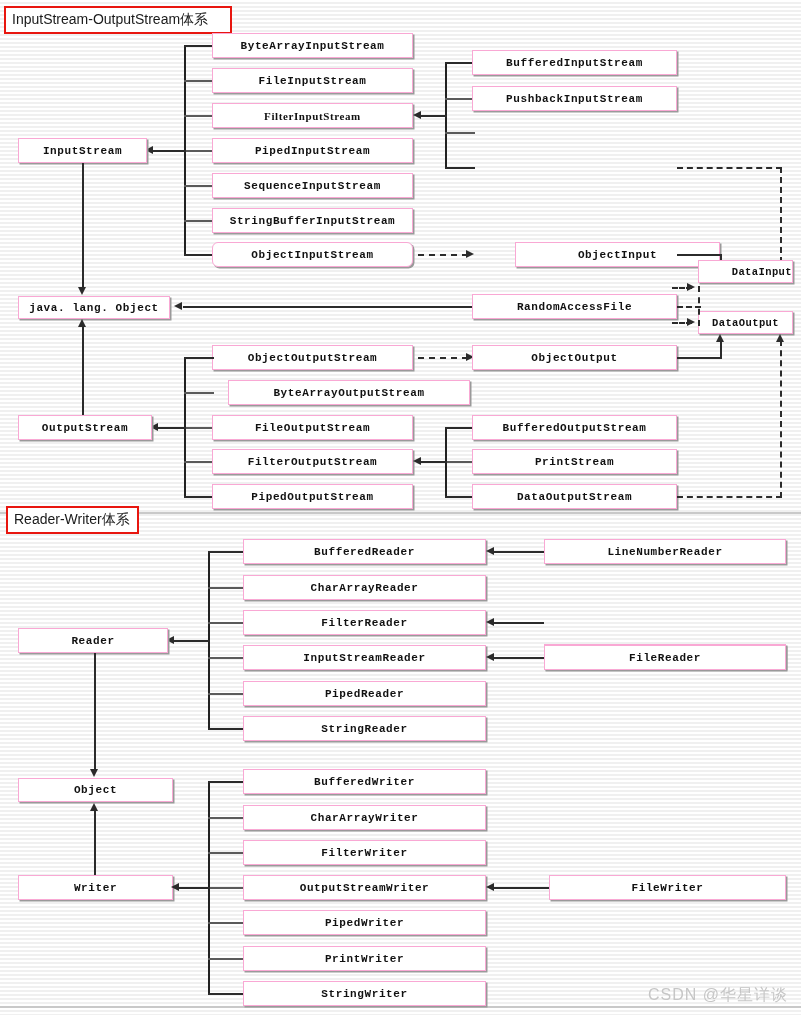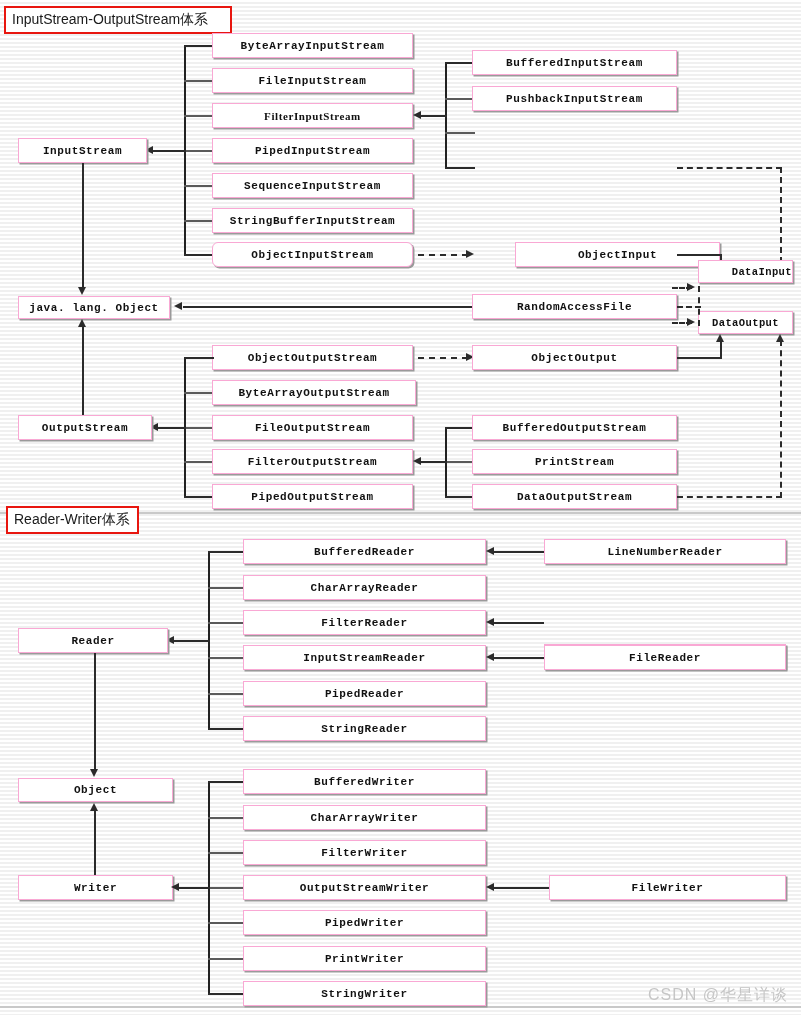--- a/index.html
+++ b/index.html
@@ -249,21 +249,21 @@
   <div class="ln h thin" style="left:184px; top:392px; width:30px;"></div>
   <div class="ln h thin" style="left:184px; top:427px; width:30px;"></div>
   <div class="ln h thin" style="left:184px; top:461px; width:30px;"></div>
   <div class="ln h" style="left:184px; top:496px; width:30px;"></div>
   <div class="ln h" style="left:157px; top:427px; width:29px;"></div>
   <div class="arw left" style="left:150px; top:423px;"></div>
 
   <div class="cbox" style="left:18px; top:415px; width:134px; height:25px;">
     <span>OutputStream</span>
   </div>
-  <div class="cbox" style="left:212px; top:380px; width:204px; height:25px;">
+  <div class="cbox" style="left:228px; top:380px; width:242px; height:25px;">
     <span>ByteArrayOutputStream</span>
   </div>
   <div class="cbox" style="left:212px; top:415px; width:201px; height:25px;">
     <span>FileOutputStream</span>
   </div>
   <div class="cbox" style="left:212px; top:449px; width:201px; height:25px;">
     <span>FilterOutputStream</span>
   </div>
   <div class="cbox" style="left:212px; top:484px; width:201px; height:25px;">
     <span>PipedOutputStream</span>

